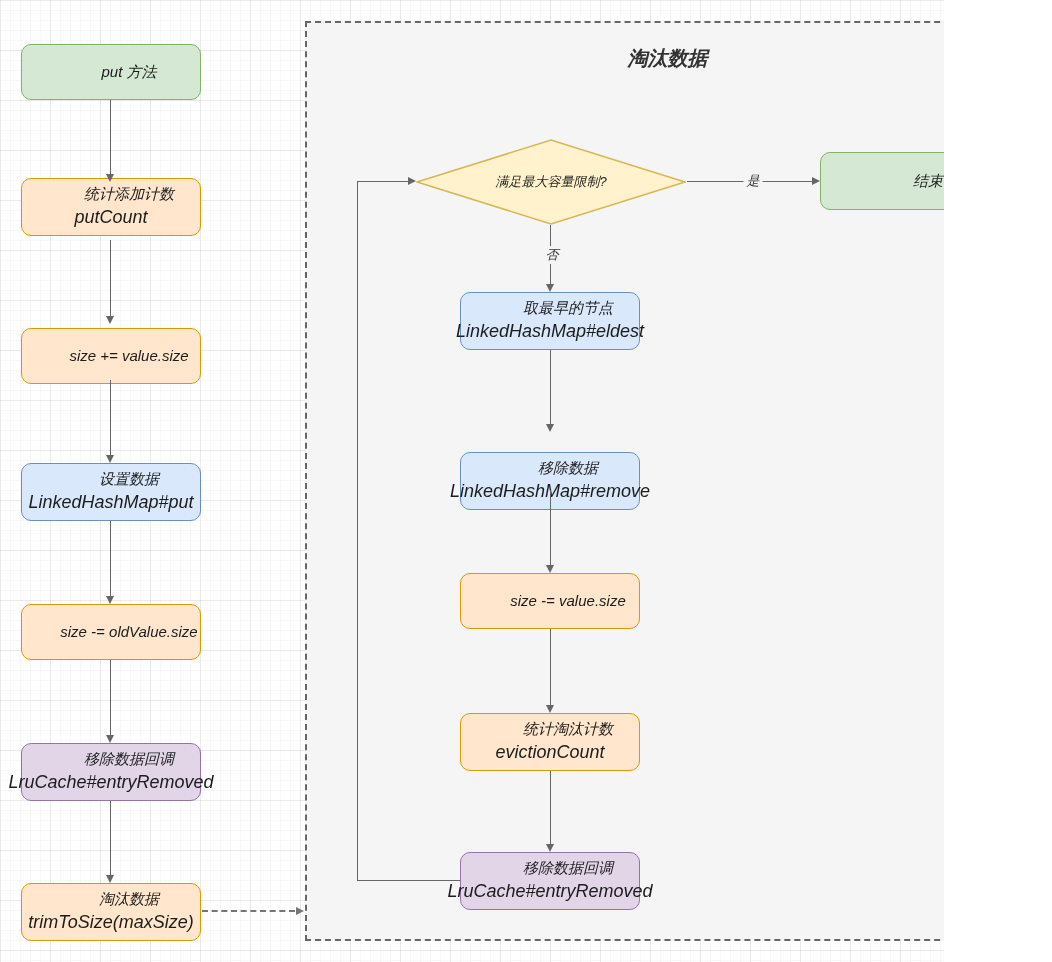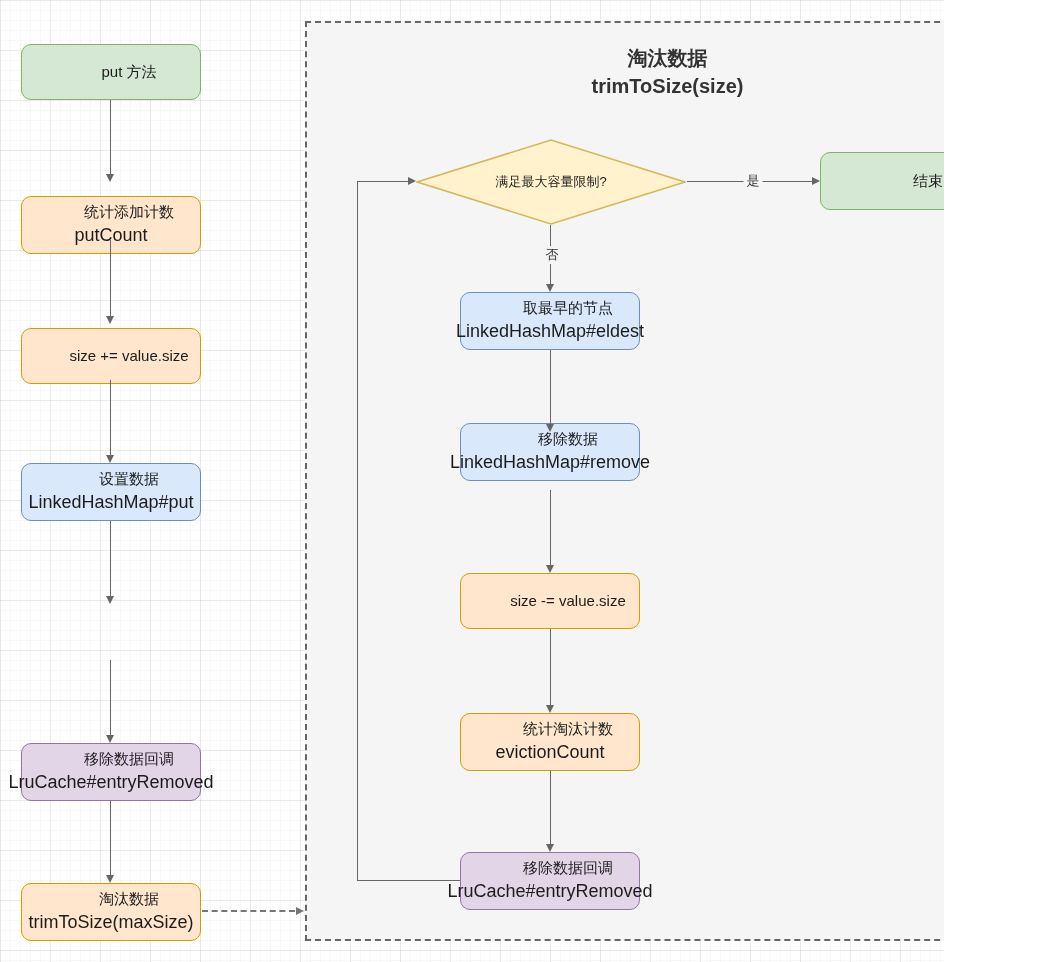--- a/index.html
+++ b/index.html
@@ -11,20 +11,21 @@
     position:relative;
     width:944px;height:962px;
     overflow:hidden;
     background-color:#ffffff;
     background-image:
       linear-gradient(to right, rgba(0,0,0,0.055) 1px, transparent 1px),
       linear-gradient(to bottom, rgba(0,0,0,0.055) 1px, transparent 1px),
       linear-gradient(to right, rgba(0,0,0,0.028) 1px, transparent 1px),
       linear-gradient(to bottom, rgba(0,0,0,0.028) 1px, transparent 1px);
     background-size:50px 50px,50px 50px,10px 10px,10px 10px;
+    font-style:italic;
   }
   .node{
     position:absolute;
     width:180px;
     border-radius:10px;
     display:flex;flex-direction:column;justify-content:center;align-items:center;
     box-sizing:border-box;
     color:#1c1c1c;
     text-align:center;
     line-height:1.25;
@@ -66,36 +67,38 @@
   }
 </style>
 </head>
 <body>
 
 <div id="canvas">
 
   <div id="group-container"></div>
   <div id="group-title">
     <div>淘汰数据</div>
-    <div>trimToSize(size)</div>
   </div>
 
   <div class="node green" style="left:21px;top:44px;height:56px;">
     <div class="title">put 方法</div>
   </div>
-  <div class="node orange" style="left:21px;top:196px;height:58px;">
+  <div class="node orange" style="left:21px;top:178px;height:58px;">
     <div class="title">统计添加计数</div>
     <div class="sub">putCount</div>
   </div>
   <div class="node orange" style="left:21px;top:328px;height:56px;">
     <div class="title">size += value.size</div>
   </div>
   <div class="node blue" style="left:21px;top:463px;height:58px;">
     <div class="title">设置数据</div>
     <div class="sub">LinkedHashMap#put</div>
+  </div>
+  <div class="node orange" style="left:21px;top:604px;height:56px;">
+    <div class="title">size -= oldValue.size</div>
   </div>
   <div class="node purple" style="left:21px;top:743px;height:58px;">
     <div class="title">移除数据回调</div>
     <div class="sub">LruCache#entryRemoved</div>
   </div>
   <div class="node orange" style="left:21px;top:883px;height:58px;">
     <div class="title">淘汰数据</div>
     <div class="sub">trimToSize(maxSize)</div>
   </div>
 
@@ -129,21 +132,21 @@
   </div>
 
   <div class="vline" style="left:550px;top:225px;height:60px;"></div>
   <div class="ah-down" style="left:546px;top:284px;"></div>
   <div class="edge-label" style="left:552px;top:255px;">否</div>
 
   <div class="node blue" style="left:460px;top:292px;height:58px;">
     <div class="title">取最早的节点</div>
     <div class="sub">LinkedHashMap#eldest</div>
   </div>
-  <div class="node blue" style="left:460px;top:423px;height:58px;">
+  <div class="node blue" style="left:460px;top:452px;height:58px;">
     <div class="title">移除数据</div>
     <div class="sub">LinkedHashMap#remove</div>
   </div>
   <div class="node orange" style="left:460px;top:573px;height:56px;">
     <div class="title">size -= value.size</div>
   </div>
   <div class="node orange" style="left:460px;top:713px;height:58px;">
     <div class="title">统计淘汰计数</div>
     <div class="sub">evictionCount</div>
   </div>

